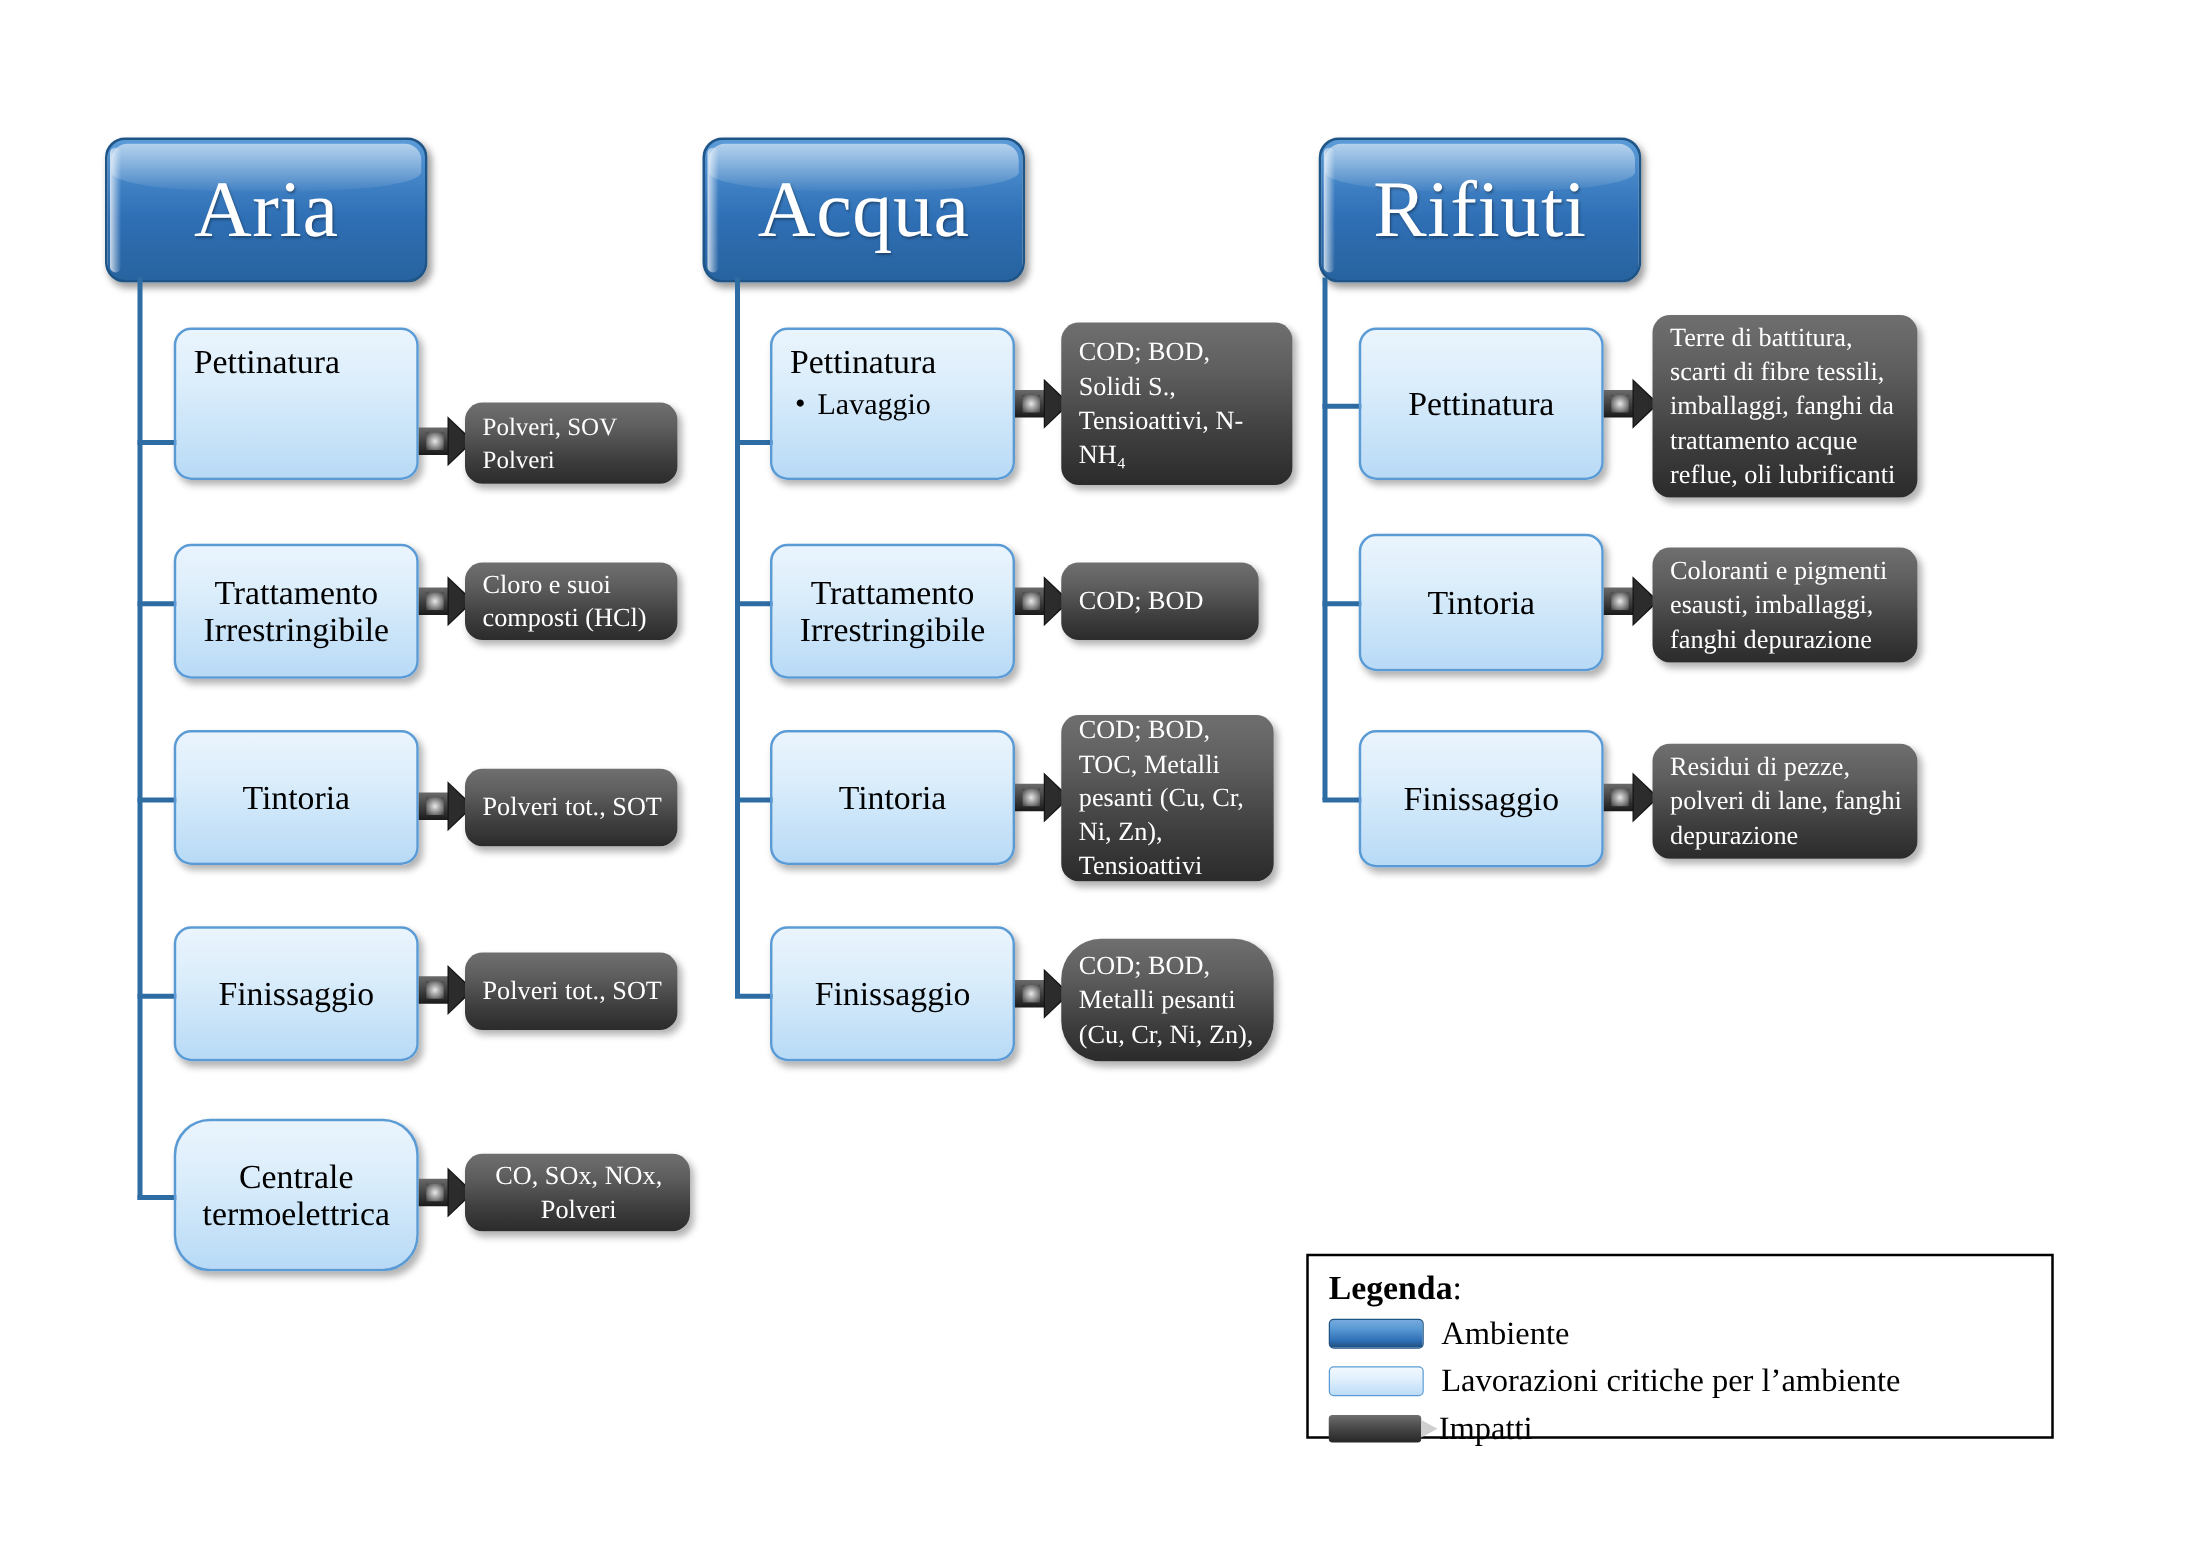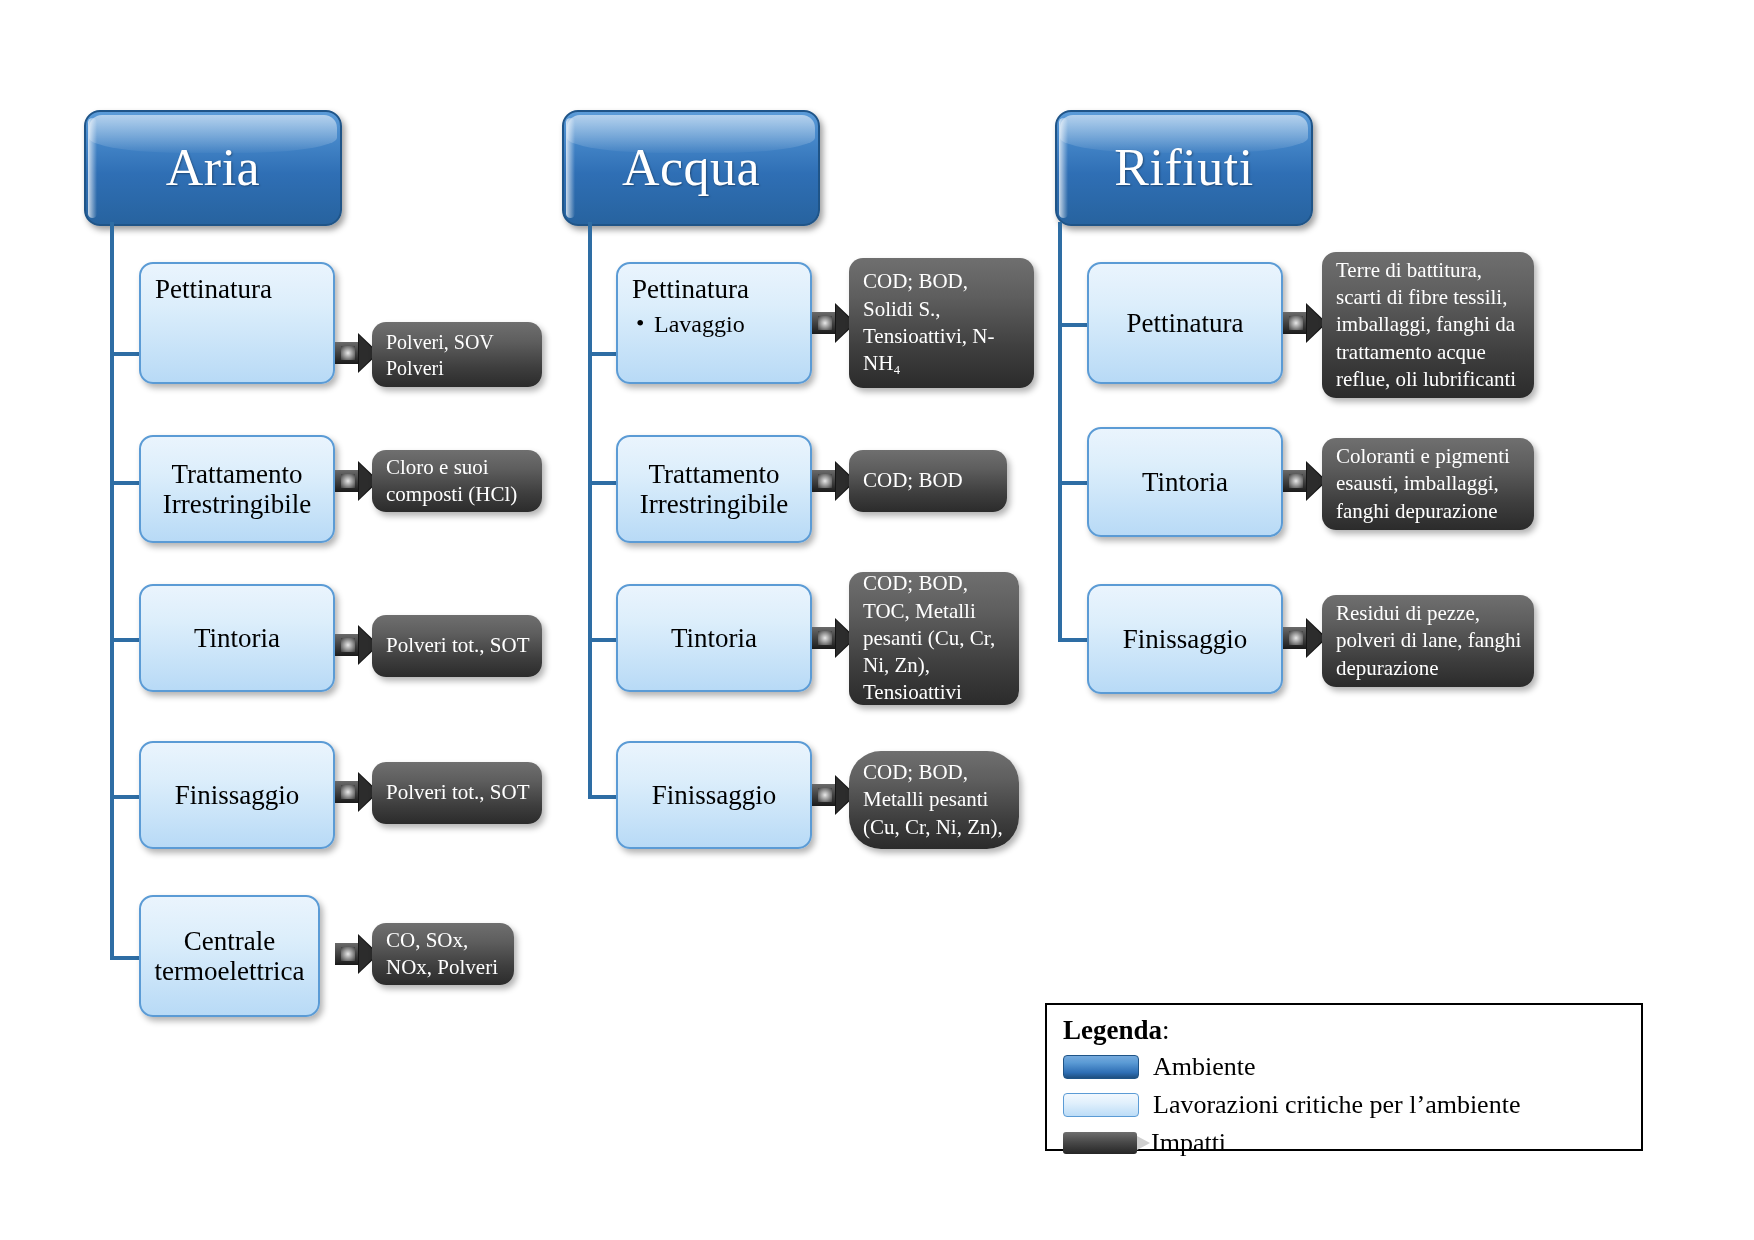--- a/index.html
+++ b/index.html
@@ -33,21 +33,21 @@
     pointer-events:none;
   }
   .root-box::after{
     content:"";position:absolute;left:2px;top:6px;bottom:6px;width:9px;
     border-radius:8px;
     background:linear-gradient(90deg,rgba(255,255,255,0.75),rgba(255,255,255,0));
     pointer-events:none;
   }
   .root-label{
     position:relative;z-index:3;
-    font-size:52px;line-height:1;letter-spacing:0.5px;
+    font-size:64px;line-height:1;letter-spacing:0.5px;
     text-shadow:1px 1px 2px rgba(0,0,0,0.35);
   }
 
   
   .proc-box{
     position:absolute;
     border-radius:14px;
     background:linear-gradient(180deg,#eaf4fd 0%,#dceefb 35%,#b8daf6 100%);
     border:2px solid #5b9bd5;
     box-shadow:3px 4px 6px rgba(0,0,0,0.30);
@@ -190,30 +190,30 @@
     <div class="tail"></div>
       <div class="gem"></div>
       <div class="head"></div>
       <div class="gloss"></div>
   </div>
   <div class="imp-box" style="left:372px;top:762px;width:170px;height:62px;">
     <div class="imp-text">Polveri tot., SOT</div>
   </div>
 
   <div class="hline" style="left:110px;top:956px;width:32px;"></div>
-  <div class="proc-box proc-center" style="left:139px;top:895px;width:181px;height:122px;">
+  <div class="proc-box proc-center" style="left:139px;top:895px;width:196px;height:122px;border-radius:29px;">
     <div class="proc-title">Centrale termoelettrica</div>
   </div>
   <div class="arrow" style="left:335px;top:934px;">
     <div class="tail"></div>
       <div class="gem"></div>
       <div class="head"></div>
       <div class="gloss"></div>
   </div>
-  <div class="imp-box" style="left:372px;top:923px;width:142px;height:62px;">
+  <div class="imp-box" style="left:372px;top:923px;width:180px;height:62px;text-align:center;">
     <div class="imp-text">CO, SOx, NOx, Polveri</div>
   </div>
 
   <div class="root-box" style="left:562px;top:110px;width:254px;height:112px;">
     <span class="root-label">Acqua</span>
   </div>
 
   <div class="vline" style="left:588px;top:222px;height:575px;"></div>
 
   <div class="hline" style="left:588px;top:352px;width:32px;"></div>

